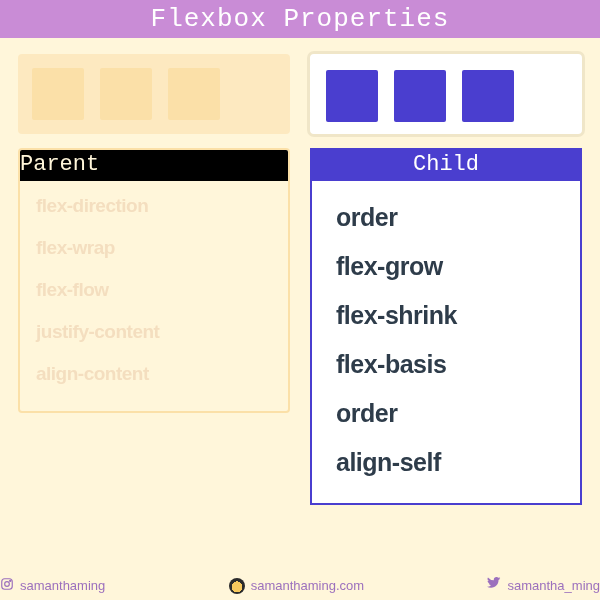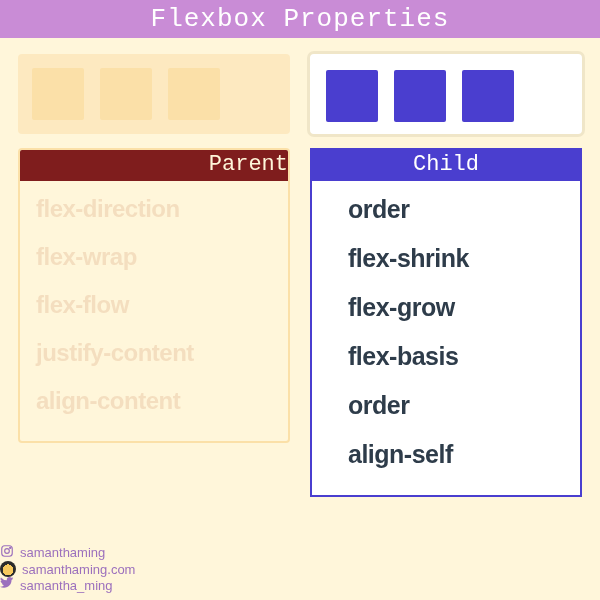--- a/index.html
+++ b/index.html
@@ -44,32 +44,32 @@
     background: #fbe0a8;
     border-radius: 2px;
   }
   .parent-panel {
     border: 2px solid #fbe0a8;
     background: #fff6da;
     border-radius: 4px;
     overflow: hidden;
   }
   .parent-panel-head {
-    background: #7f1d1d;
+    background: #000000;
     color: #fff6da;
-    text-align: right;
+    text-align: left;
     font-size: 22px;
     padding: 2px 0 4px 0;
   }
   .parent-list {
     padding: 14px 16px 6px 16px;
   }
   .parent-list div {
     color: #f4debf;
-    font-size: 24px;
+    font-size: 19px;
     font-weight: 700;
     font-family: 'Segoe UI', Arial, sans-serif;
     letter-spacing: -0.5px;
     margin-bottom: 20px;
   }
   
   .child-box {
     background: #fff;
     border-radius: 4px;
     border: 2px solid #fff;
@@ -92,41 +92,41 @@
     overflow: hidden;
   }
   .child-panel-head {
     background: #4a3ecf;
     color: #fff;
     text-align: center;
     font-size: 22px;
     padding: 2px 0 4px 0;
   }
   .child-list {
-    padding: 14px 16px 6px 36px;
+    padding: 14px 16px 6px 24px;
+    margin-top: 8px;
   }
   .child-list div {
     color: #2e3c4a;
     font-size: 25px;
     font-weight: 700;
     font-family: 'Segoe UI', Arial, sans-serif;
     letter-spacing: -0.5px;
     margin-bottom: 20px;
   }
   .footer {
     position: absolute;
     bottom: 6px;
     left: 0;
     width: 100%;
     display: flex;
     justify-content: space-between;
     font-size: 13px;
     color: #9c70bd;
     font-family: 'Segoe UI', Arial, sans-serif;
-    flex-direction: column;
   }
   .footer .item {
     display: flex;
     align-items: center;
     gap: 6px;
   }
   .footer svg { width: 14px; height: 14px; }
   .avatar {
     width: 16px; height: 16px; border-radius: 50%;
     background: radial-gradient(circle at 50% 55%, #f7c95e 45%, #2b2b2b 46%);
@@ -161,22 +161,22 @@
   <div class="col">
     <div class="child-box">
       <div class="sq"></div>
       <div class="sq"></div>
       <div class="sq"></div>
     </div>
     <div class="child-panel">
       <div class="child-panel-head">Child</div>
       <div class="child-list">
         <div>order</div>
+        <div>flex-grow</div>
         <div>flex-shrink</div>
-        <div>flex-grow</div>
         <div>flex-basis</div>
         <div>order</div>
         <div>align-self</div>
       </div>
     </div>
   </div>
 
 </div>
 
 <div class="footer">

